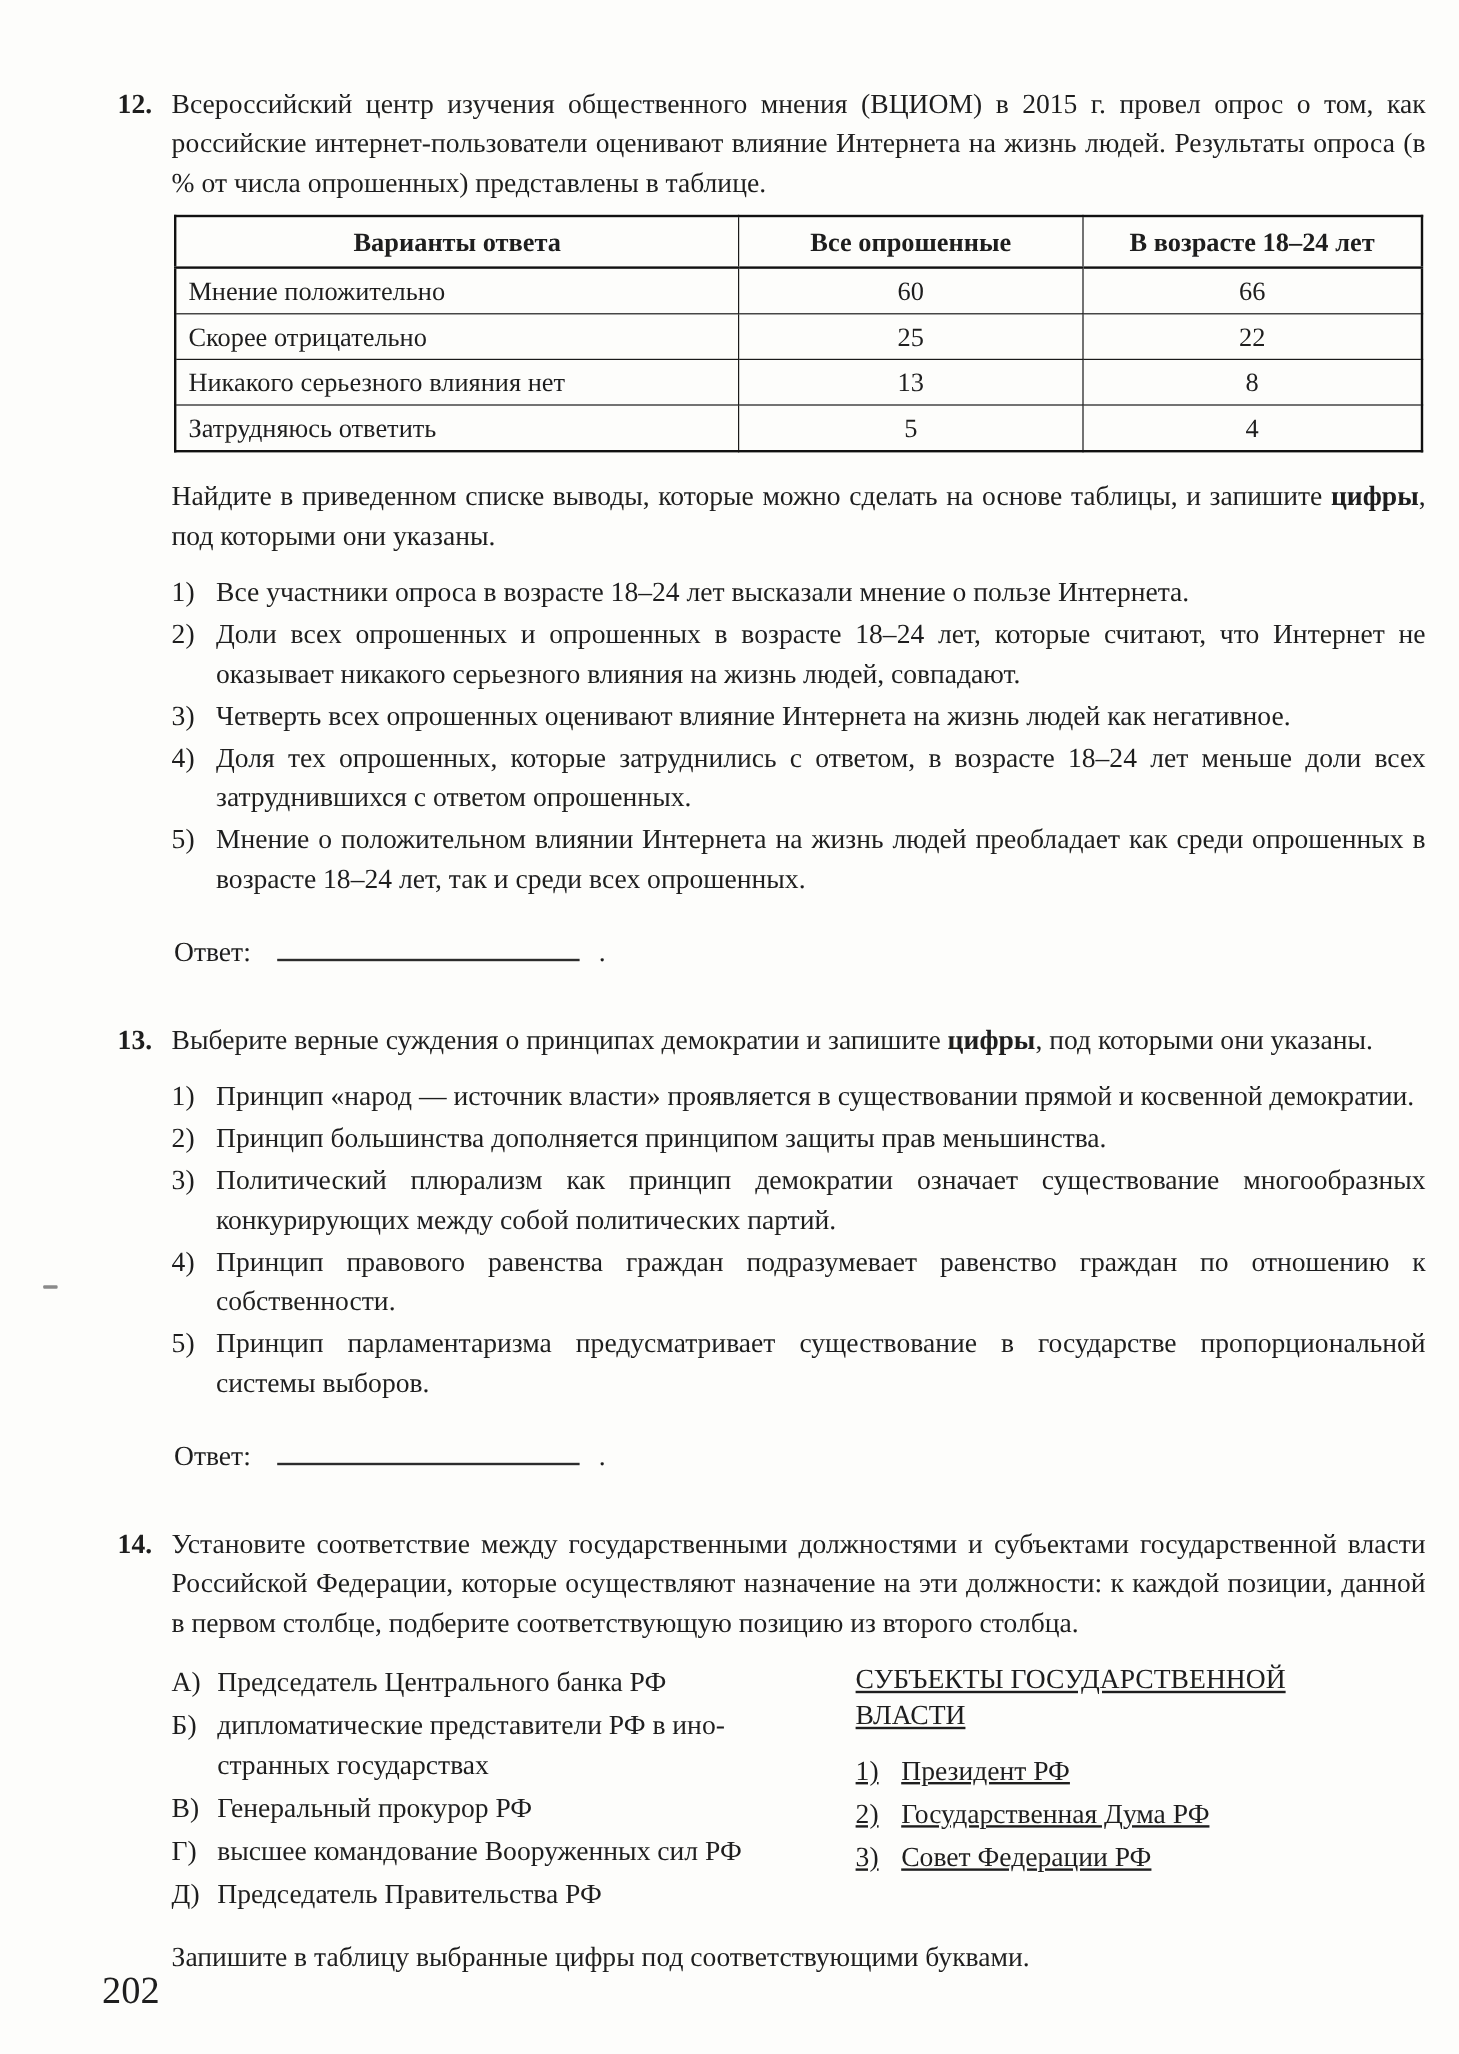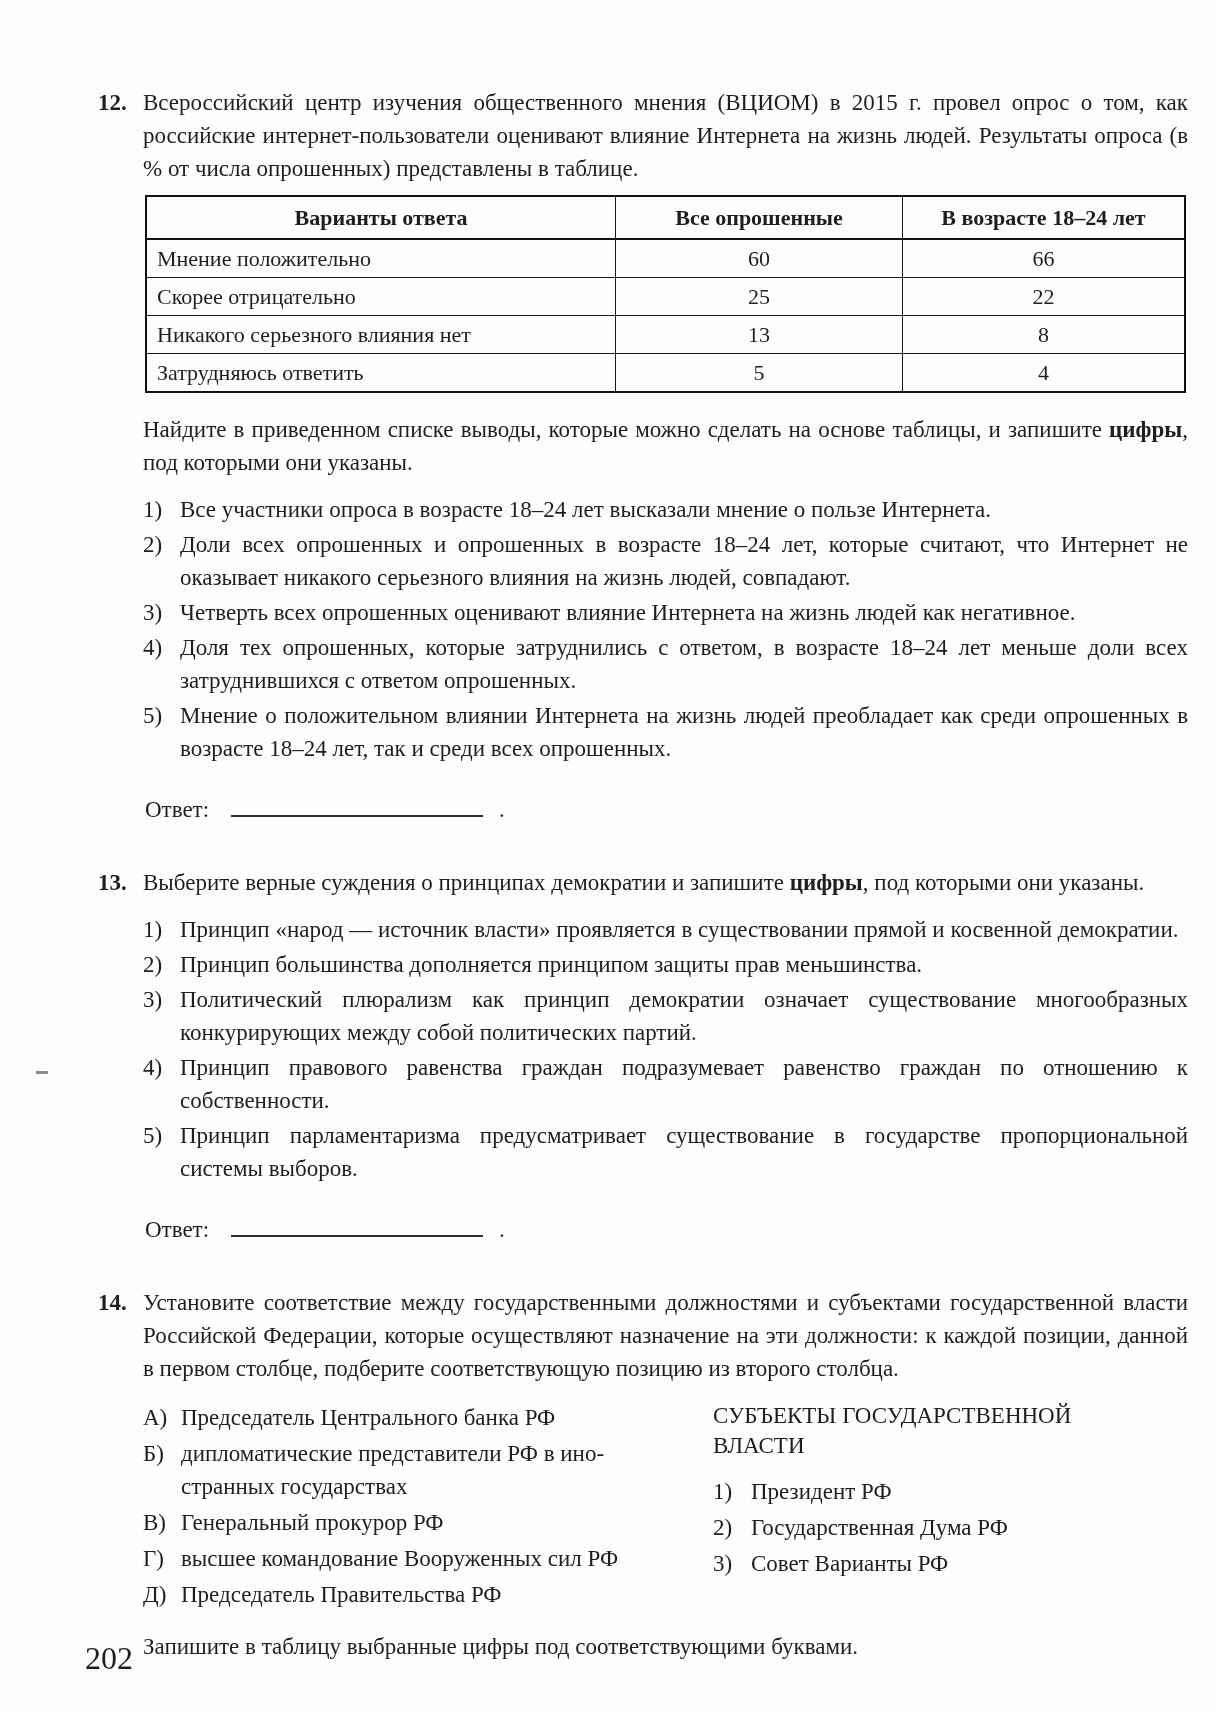--- a/index.html
+++ b/index.html
@@ -6,21 +6,21 @@
   body{
     width:1216px;height:1712px;
     background:#fdfdfb;
     font-family:"Liberation Serif","DejaVu Serif",serif;
     color:#1e1e1e;
     -webkit-font-smoothing:antialiased;
   }
   .page{position:relative;width:1216px;height:1712px;overflow:hidden;}
   .content{padding-top:70px;}
 
-  .question{display:flex;margin-bottom:40px;margin-top:16px;}
+  .question{display:flex;margin-bottom:40px;}
   .qnum{flex:0 0 45px;margin-left:98px;font-weight:bold;font-size:23px;line-height:33px;}
   .qbody{width:1045px;font-size:23px;line-height:33px;}
   .para{text-align:justify;margin:0 0 10px 0;}
   .uword{font-weight:bold;text-underline-offset:4px;}
 
   
   table.survey{border-collapse:collapse;width:1041px;margin:8px 0 20px 2px;font-size:22px;}
   table.survey th, table.survey td{border:1.6px solid #1a1a1a;}
   table.survey{border:2.5px solid #111;padding-left:12px;}
   table.survey th{font-weight:bold;text-align:center;padding:4px 6px;border-bottom:2.4px solid #111;}
@@ -34,21 +34,21 @@
   .opt .otext{flex:1;text-align:justify;}
 
   
   .answer-line{margin-top:28px;display:flex;align-items:baseline;}
   .answer-line .alabel{margin-left:2px;}
   .blank{display:inline-block;width:252px;border-bottom:2px solid #2c2c2c;height:22px;margin:0 16px 0 22px;}
 
   
   .cols{display:flex;margin-top:16px;}
   .colL{width:545px;}
-  .colR{width:420px;margin-left:25px;}
+  .colR{width:420px;margin-left:25px;text-decoration:underline;}
   .colhead{font-size:23px;line-height:30px;}
   .colL .colhead{margin-top:28px;margin-bottom:16px;}
   .colR .colhead{margin-bottom:14px;}
   .match{display:flex;margin-bottom:3px;}
   .match .marker{flex:0 0 38px;}
   .match .otext{flex:1;}
 
   .pagenum{position:absolute;left:85px;top:1640px;font-size:32px;}
   .artifact{position:absolute;left:36px;top:1071px;width:12px;height:3px;background:#8a8a8a;border-radius:1px;}
 </style>
@@ -202,21 +202,21 @@
             <div class="match">
               <span class="marker">1)</span>
               <span class="otext">Президент РФ</span>
             </div>
             <div class="match">
               <span class="marker">2)</span>
               <span class="otext">Государственная Дума РФ</span>
             </div>
             <div class="match">
               <span class="marker">3)</span>
-              <span class="otext">Совет Варианты РФ</span>
+              <span class="otext">Совет Федерации РФ</span>
             </div>
           </div>
         </div>
 
         <p class="para" style="margin-top:16px;">Запишите в таблицу выбранные цифры под соответствующими буквами.</p>
 
       </div>
     </div>
 
   </div>

